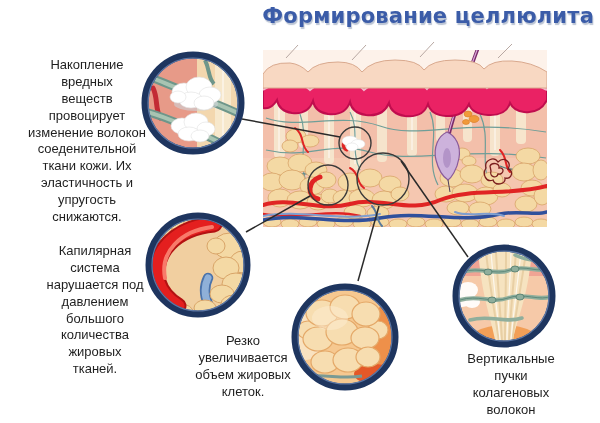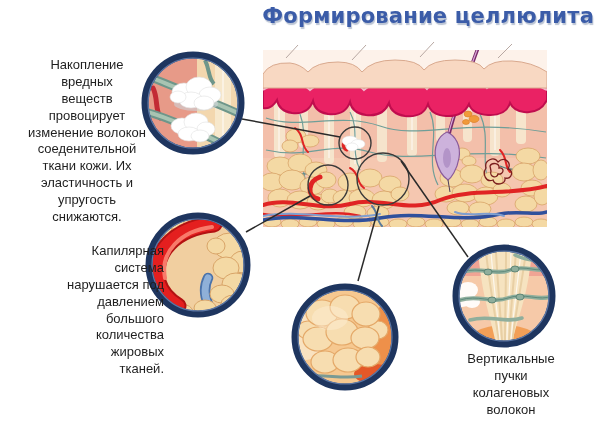--- a/index.html
+++ b/index.html
@@ -14,21 +14,21 @@
     color:var(--title-blue,#3b5ca8);
     text-shadow:1px 2px 1px rgba(130,145,175,.55);
     letter-spacing:.2px;
   }
   .art{position:absolute;left:0;top:0;width:600px;height:423px;}
   .note{
     position:absolute;text-align:center;white-space:pre-line;
     font-size:13px;line-height:1.3;color:var(--text-dark,#1f1f1f);
   }
   .note-1{left:26px;top:57px;width:122px;}
-  .note-2{left:42px;top:243px;width:122px;text-align:right;}
+  .note-2{left:34px;top:243px;width:122px;}
   .note-3{left:188px;top:333px;width:110px;}
   .note-4{left:453px;top:351px;width:116px;}
 </style>
 </head>
 <body>
 
 <div class="stage">
 
   <h1 class="title">Формирование целлюлита</h1>
 
@@ -363,18 +363,21 @@
 изменение волокон
 соеденительной
 ткани кожи. Их
 эластичность и
 упругость снижаются.</div>
   <div class="note note-2">Капилярная система
 нарушается под
 давлением большого
 количества жировых
 тканей.</div>
+  <div class="note note-3">Резко увеличивается
+объем жировых
+клеток.</div>
   <div class="note note-4">Вертикальные пучки
 колагеновых волокон
 натягиваются,
 образуя впадины на
 поверхности кожи.</div>
 </div>
 
 </body></html>

